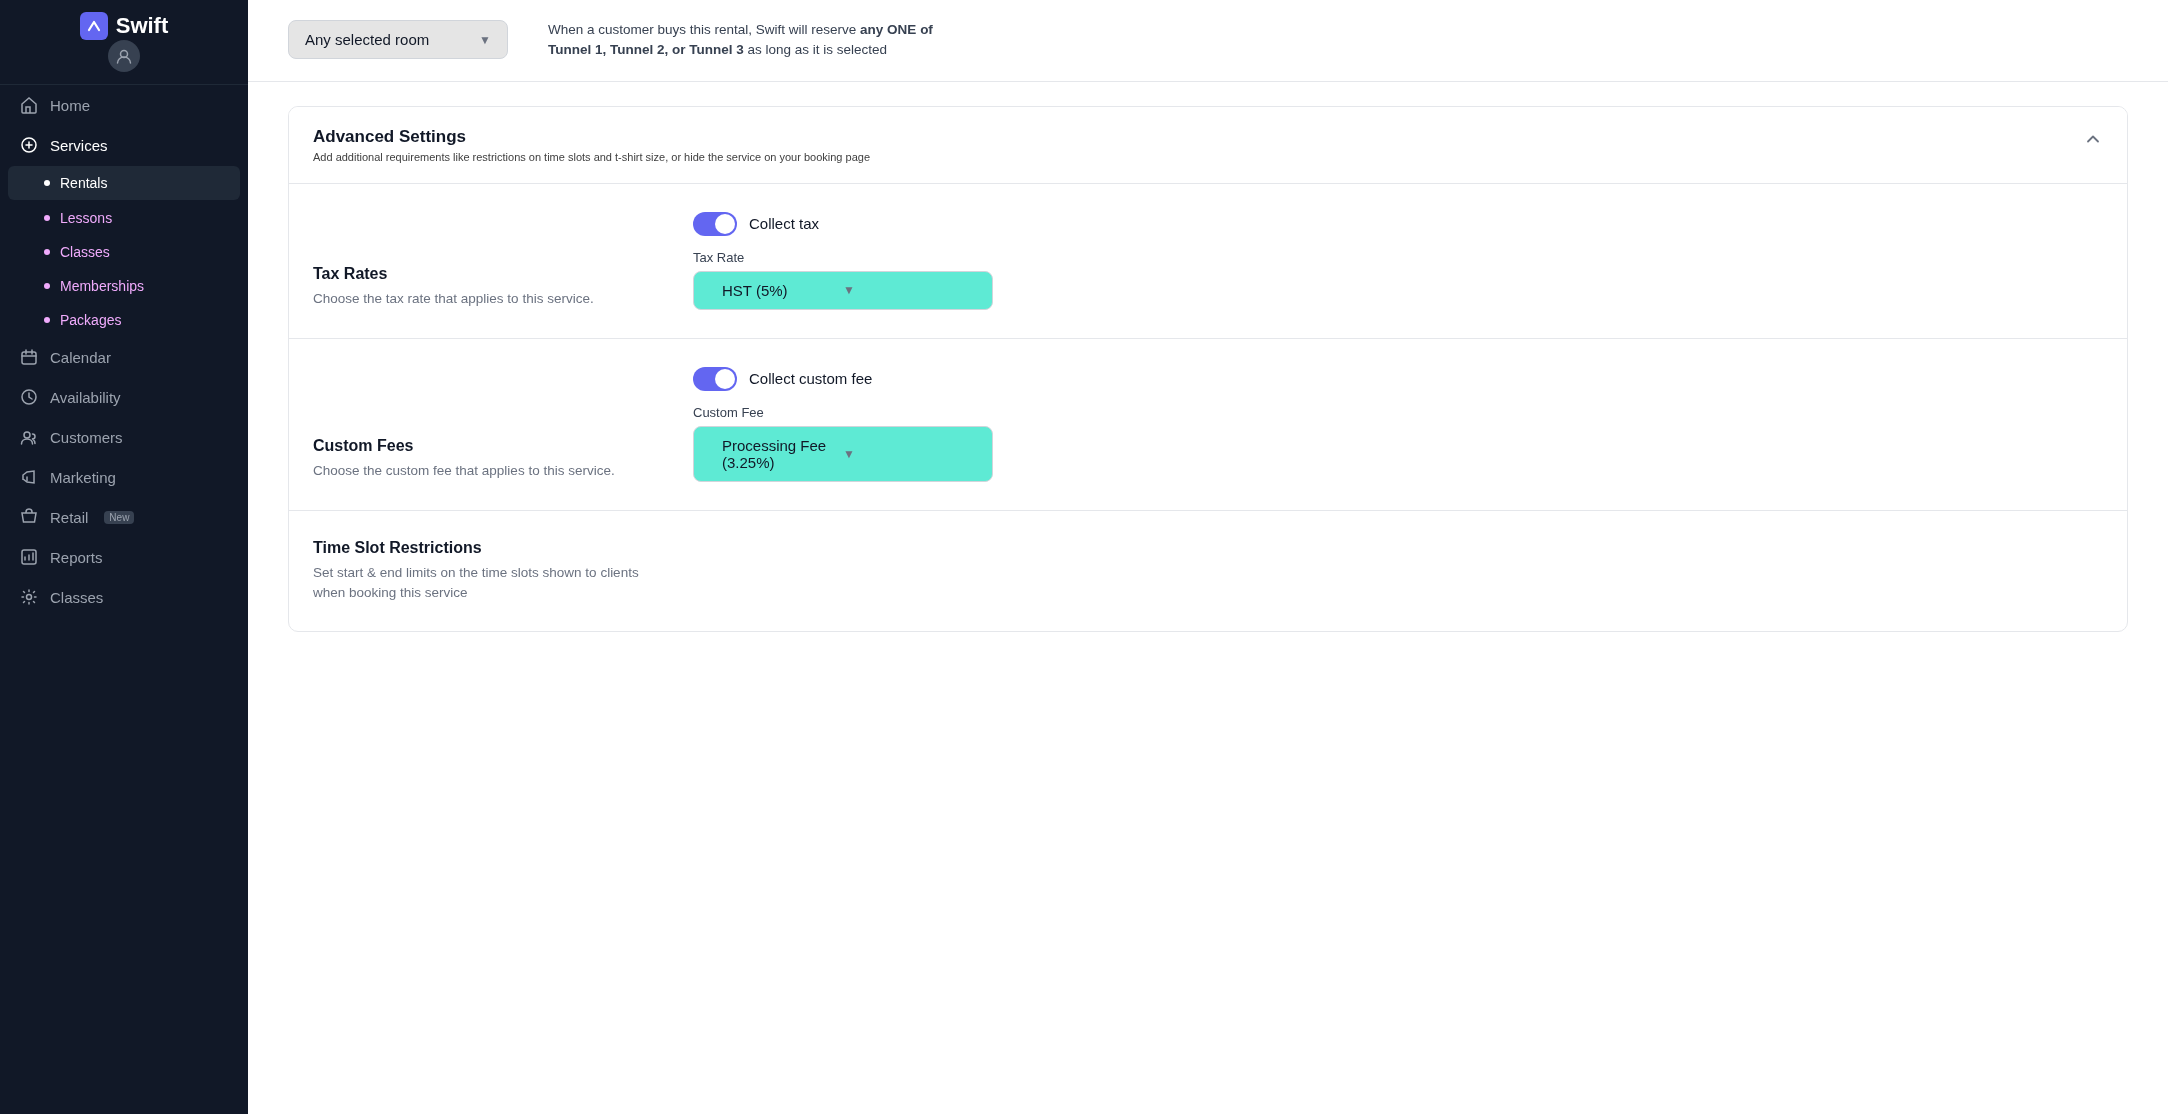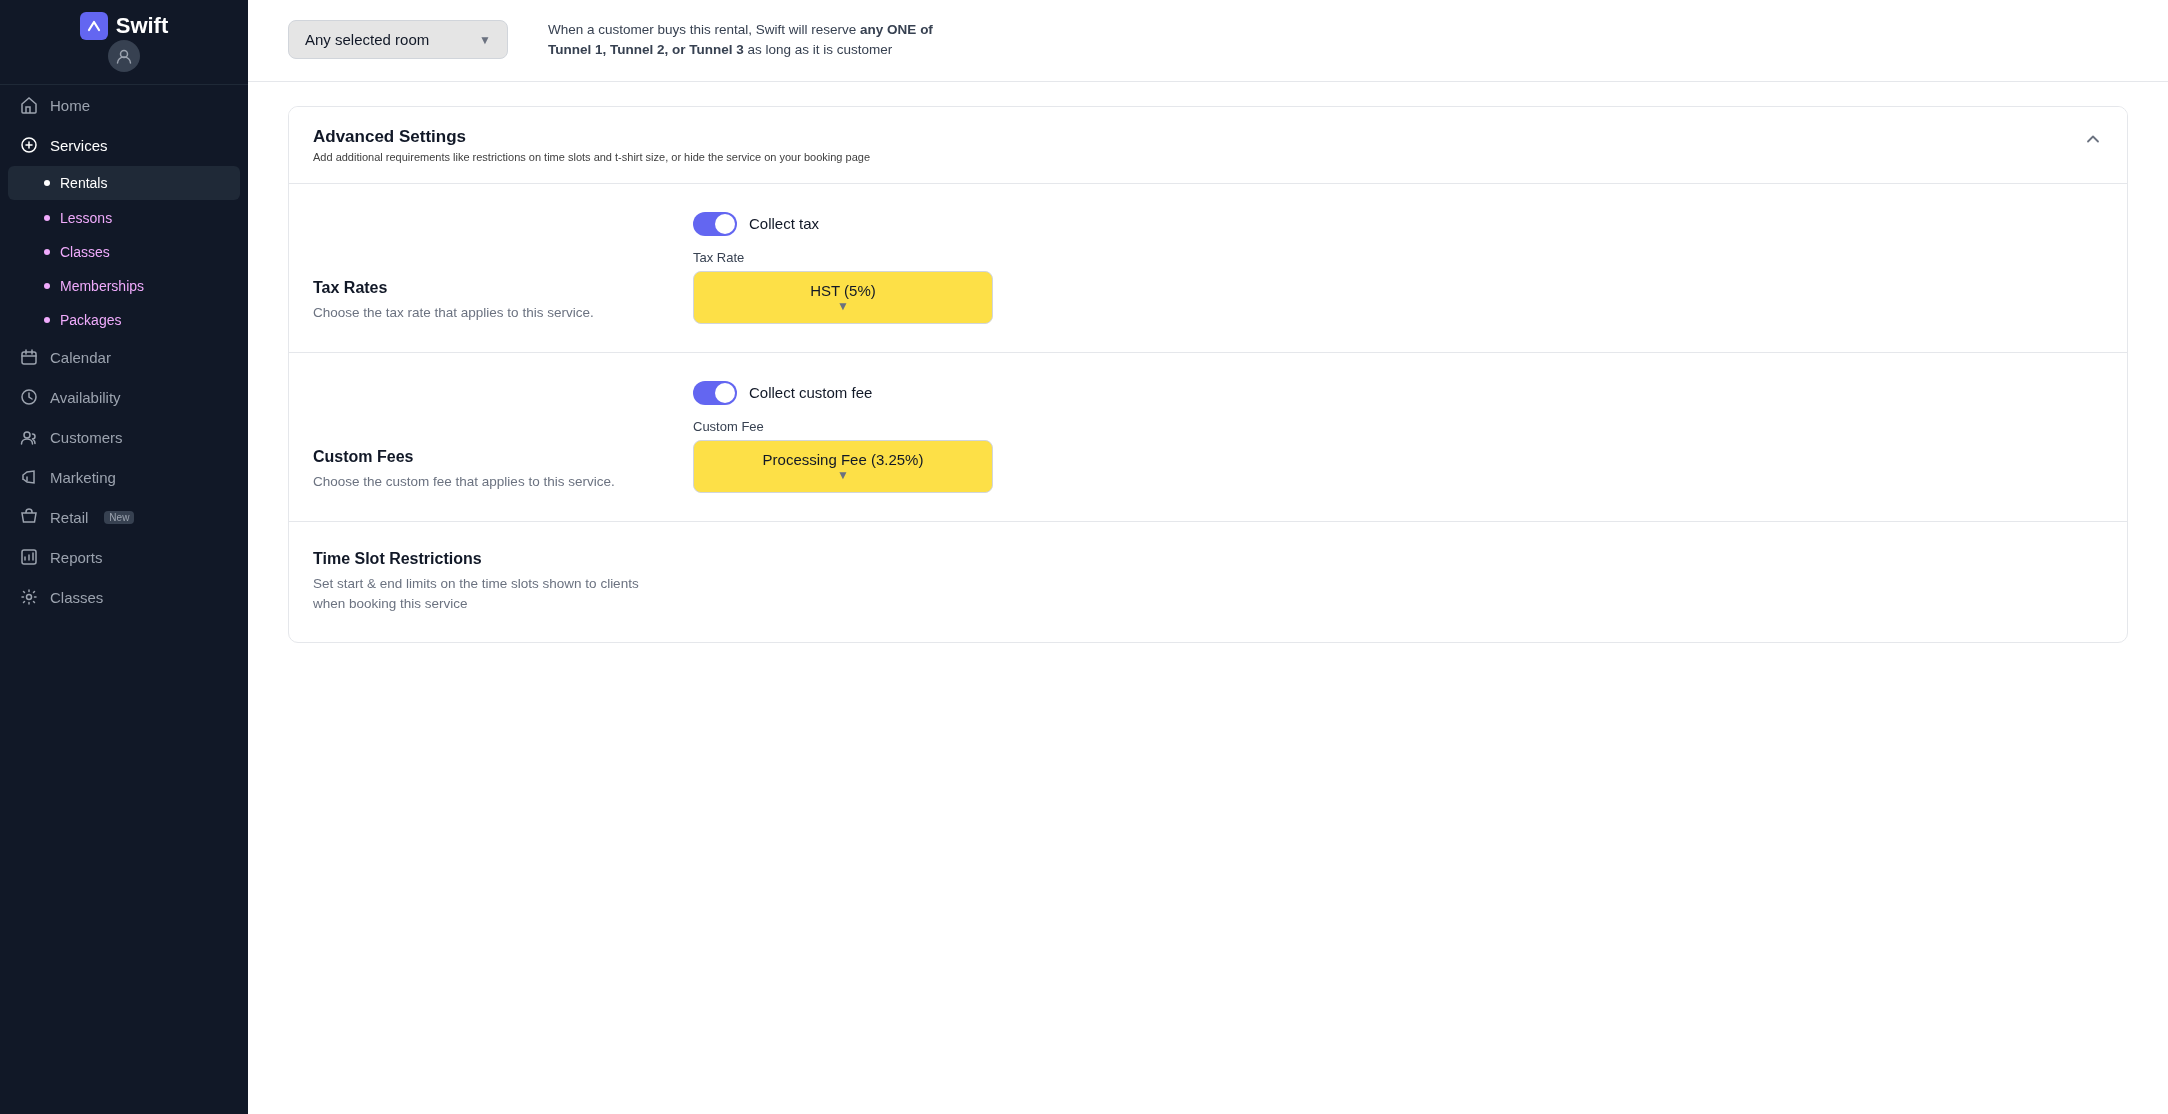--- a/index.html
+++ b/index.html
@@ -233,25 +233,24 @@
 
     
     .form-group { display: flex; flex-direction: column; gap: 6px; }
     .form-label { font-size: 13px; font-weight: 500; color: #374151; }
     .select-wrap {
       display: flex;
       align-items: center;
       border: 1px solid #d1d5db;
       border-radius: 8px;
       padding: 10px 28px;
-      background: #fde047;
+      background: #5eead4;
       cursor: pointer;
       min-width: 220px;
       max-width: 300px;
-      flex-direction: column;
     }
     .select-wrap span { flex: 1; font-size: 15px; color: #111827; }
     .select-wrap .chevron { color: #6b7280; font-size: 12px; }
 
     
     .restrictions-label {
       font-size: 13px;
       font-weight: 500;
       color: #374151;
       margin-bottom: 6px;
@@ -442,21 +441,21 @@
 <main class="main">
 
   <div class="top-row">
     <div class="room-selector-wrap">
       <div class="room-dropdown">
         <span>Any selected room</span>
         <span class="chevron">▼</span>
       </div>
     </div>
     <div class="info-text">
-      <span>When a customer buys this rental, Swift will reserve </span><strong>any ONE of Tunnel 1, Tunnel 2, or Tunnel 3</strong><span> as long as it is customer</span>
+      <span>When a customer buys this rental, Swift will reserve </span><strong>any ONE of Tunnel 1, Tunnel 2, or Tunnel 3</strong><span> as long as it is selected</span>
     </div>
   </div>
 
   <div class="section">
     <div class="section-header">
       <div class="section-header-left">
         <div class="section-title">Advanced Settings</div>
         <div class="section-subtitle">Add additional requirements like restrictions on time slots and t-shirt size, or hide the service on your booking page</div>
       </div>
       <div class="collapse-btn">

